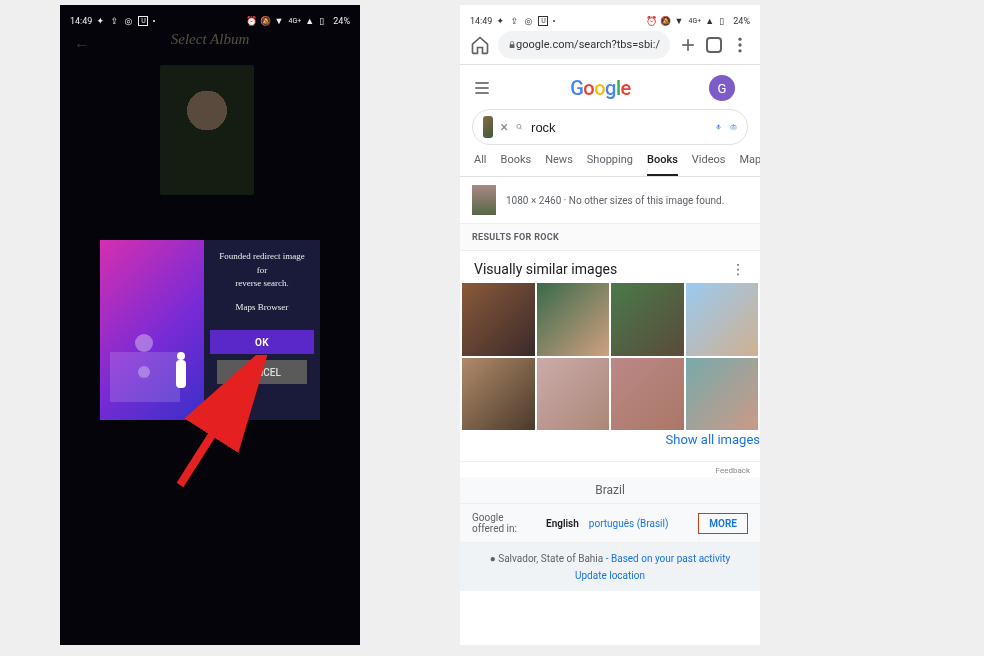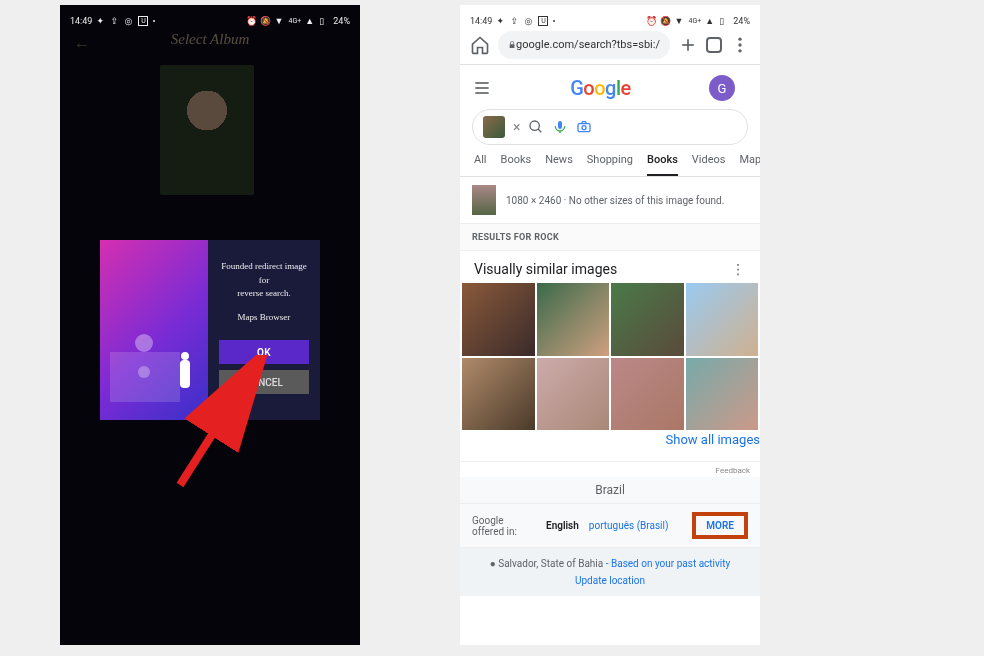--- a/index.html
+++ b/index.html
@@ -79,35 +79,35 @@
     position:relative;
   }
   .illus-platform { position:absolute; bottom:18px; left:10px; width:70px; height:50px; background:rgba(255,255,255,0.15);}
   .illus-circle { position:absolute; bottom:68px; left:35px; width:18px; height:18px; border-radius:50%; background:rgba(255,255,255,0.35);}
   .illus-dot { position:absolute; bottom:42px; left:38px; width:12px; height:12px; border-radius:50%; background:rgba(255,255,255,0.3);}
   .illus-person { position:absolute; bottom:28px; right:12px; width:20px; height:40px; }
   .illus-person::before { content:''; position:absolute; top:0; left:5px; width:8px; height:8px; border-radius:50%; background:#fff; }
   .illus-person::after { content:''; position:absolute; top:8px; left:4px; width:10px; height:28px; background:#fff; border-radius:4px;}
 
   .modal-right {
-    flex:1; padding:20px 6px 0 6px;
+    flex:1; padding:10px 6px 0 6px;
     display:flex; flex-direction:column;
     align-items:center;
   }
   .modal-msg {
     color:#eee;
     font-family: Georgia, serif;
     font-size:9px;
     text-align:center;
     line-height:1.5;
   }
   .modal-msg .l2 { display:block; margin-top:10px; font-style:normal;}
   .btn-ok {
     margin-top:16px;
-    width:90px; height:24px;
+    width:104px; height:24px;
     background:#5a28c8;
     color:#fff;
     font-size:10px; font-weight:600;
     display:flex; align-items:center; justify-content:center;
     letter-spacing:0.5px;
   }
   .btn-cancel {
     margin-top:6px;
     width:90px; height:24px;
     background:#5a5a5a;
@@ -247,21 +247,21 @@
     padding:8px 12px;
     font-size:10px;
     background:#f8f9fa;
     border-bottom:1px solid #eee;
   }
   .lang-lbl { color:#5f6368; width:64px;}
   .lang-en { font-weight:600; color:#202124;}
   .lang-pt { color:#1a73e8;text-align:center;}
   .more-btn {
     margin-left:auto;
-    border:4px solid #c2410c;
+    border:1px solid #c2410c;
     color:#1a73e8;
     padding:4px 10px;
     font-size:10px;
     font-weight:600;
   }
   .loc-row {
     text-align:center;
     font-size:10px;
     padding:10px 12px;
     background:#f0f3f6;
@@ -402,20 +402,21 @@
 
   <div class="search-row">
     <div class="chip-thumb"></div>
     <span class="chip-x">×</span>
     <span class="ic16">
       <svg viewBox="0 0 24 24" fill="none" stroke="#5f6368" stroke-width="2">
           <circle cx="10" cy="10" r="7"></circle>
           <line x1="20" y1="20" x2="15" y2="15"></line>
         </svg>
     </span>
+    <input class="q-input" value="rock" style="">
     <span class="ic16 mic">
       <svg viewBox="0 0 24 24" fill="currentColor">
           <rect x="9" y="3" width="6" height="12" rx="3"></rect>
           <path d="M5 11a7 7 0 0014 0M12 18v3" stroke="#34A853" stroke-width="2" fill="none"></path>
         </svg>
     </span>
     <span class="ic16 cam">
       <svg viewBox="0 0 24 24" fill="none" stroke="currentColor" stroke-width="2">
           <rect x="3" y="7" width="18" height="12" rx="2"></rect>
           <circle cx="12" cy="13" r="3"></circle>

